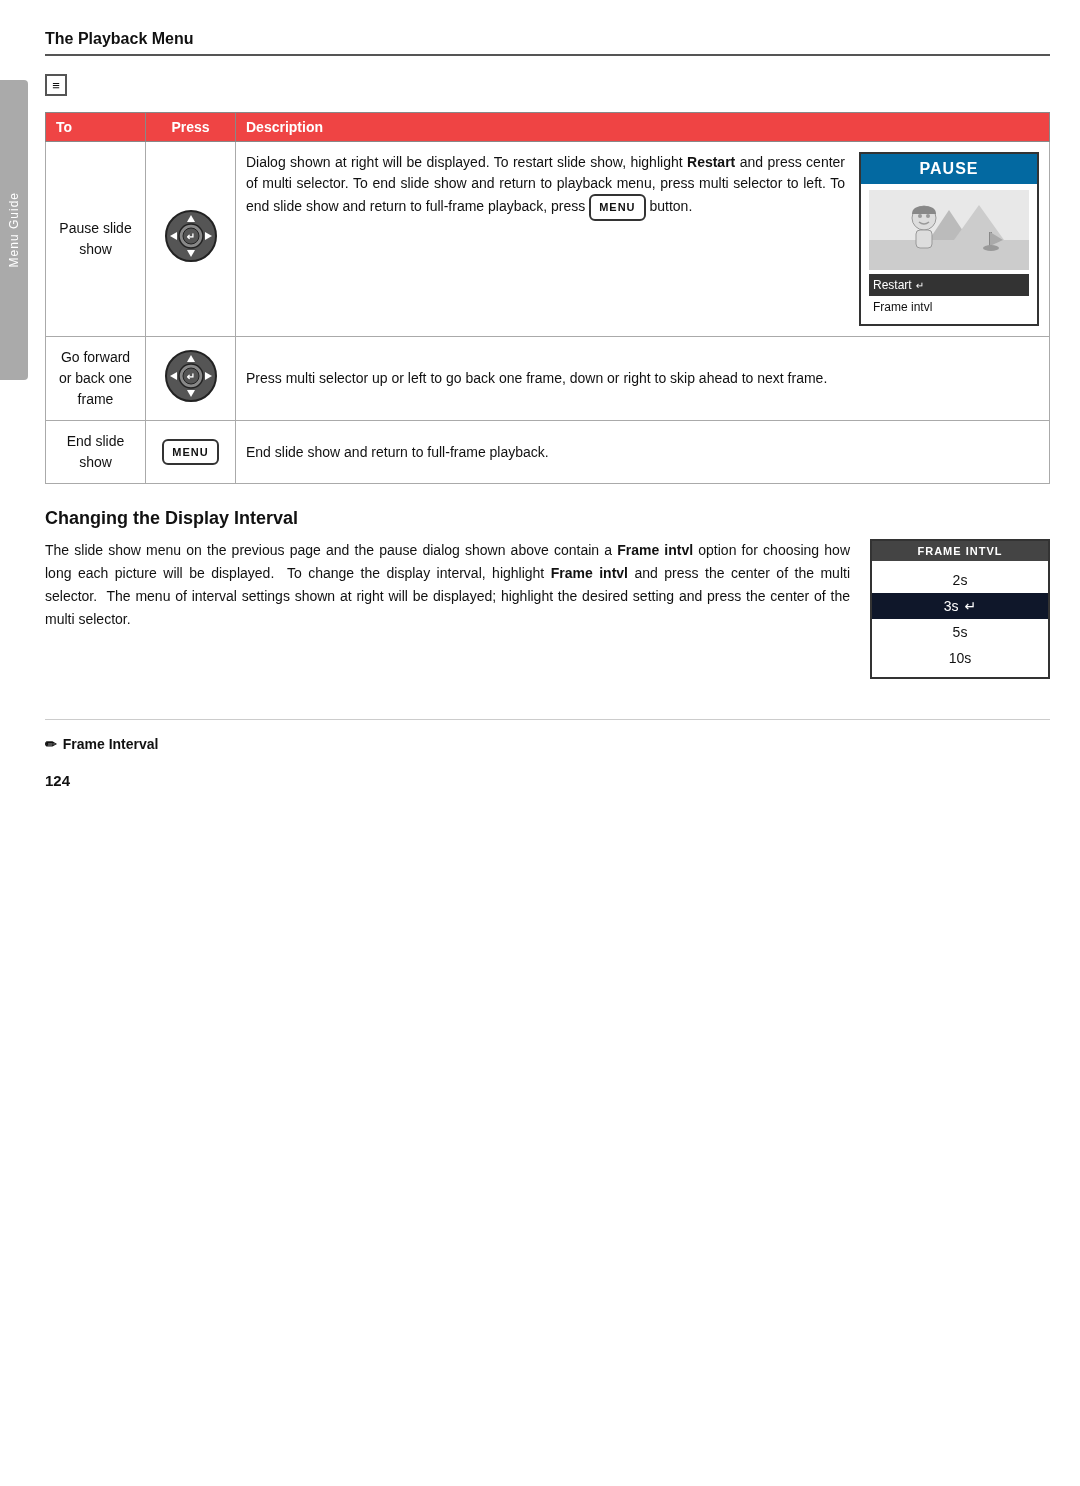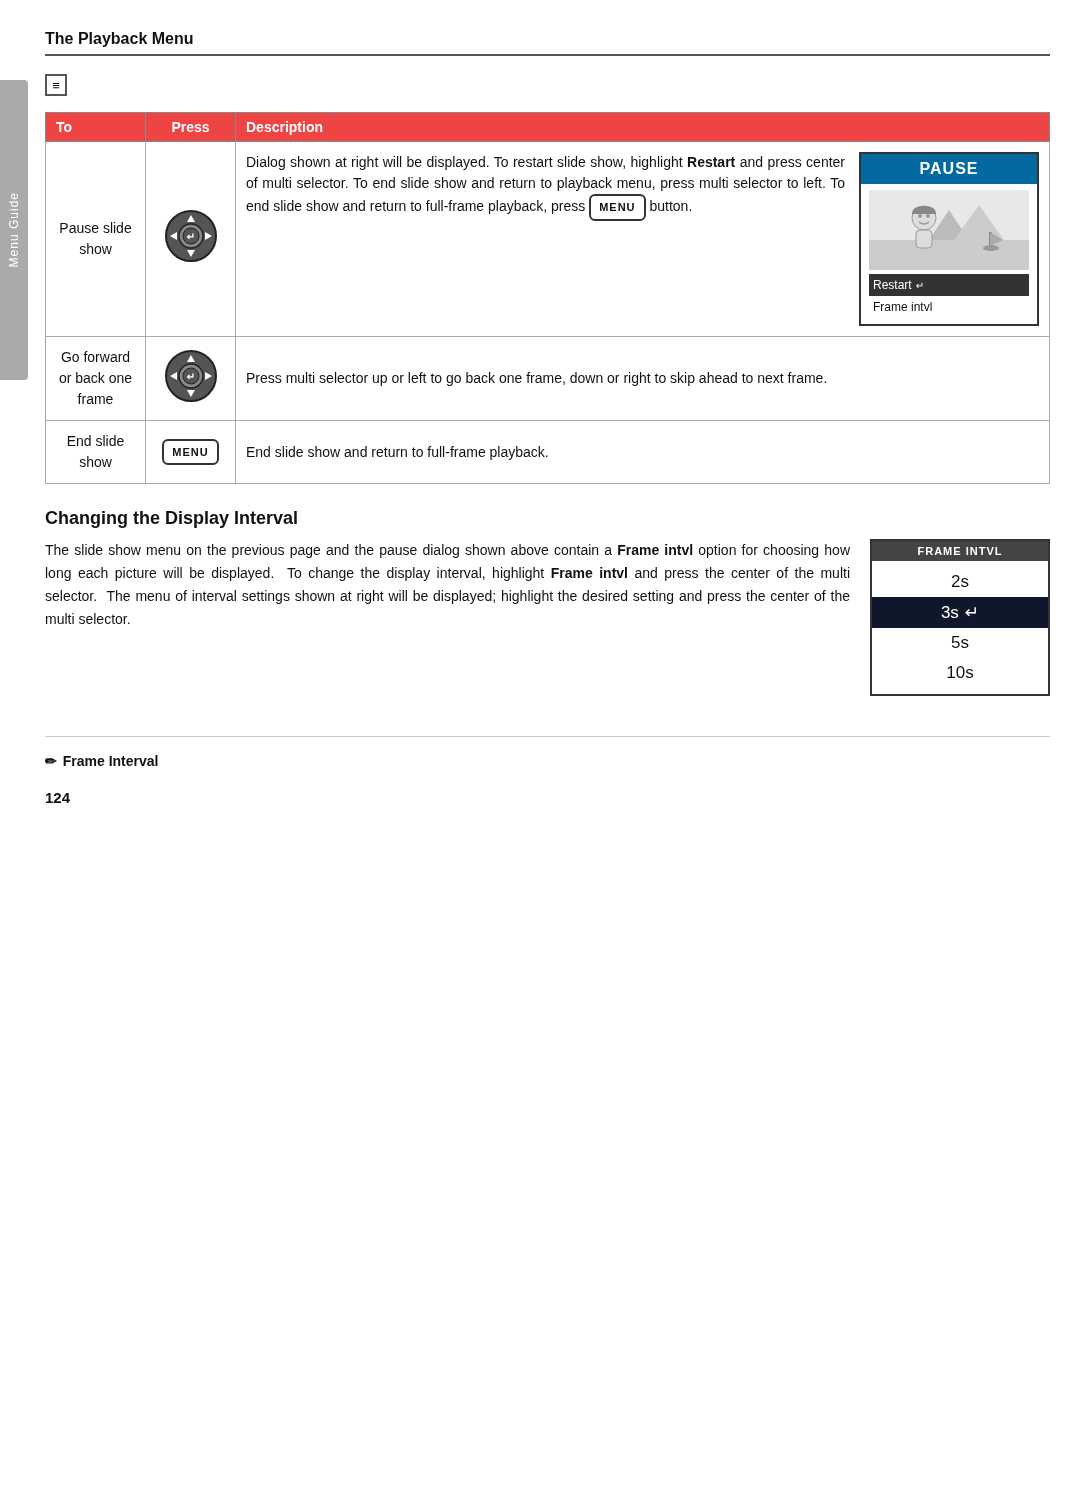--- a/index.html
+++ b/index.html
@@ -188,21 +188,21 @@
     }
     .interval-menu-body {
       padding: 6px 0;
     }
     .interval-option {
       display: flex;
       align-items: center;
       justify-content: center;
       gap: 6px;
       padding: 5px 16px;
-      font-size: 17px;
+      font-size: 14px;
     }
     .interval-option.highlighted {
       background: #0f172a;
       color: #fff;
     }
 
     
     .frame-interval-note {
       margin-top: 40px;
       border-top: 1px solid #ccc;

